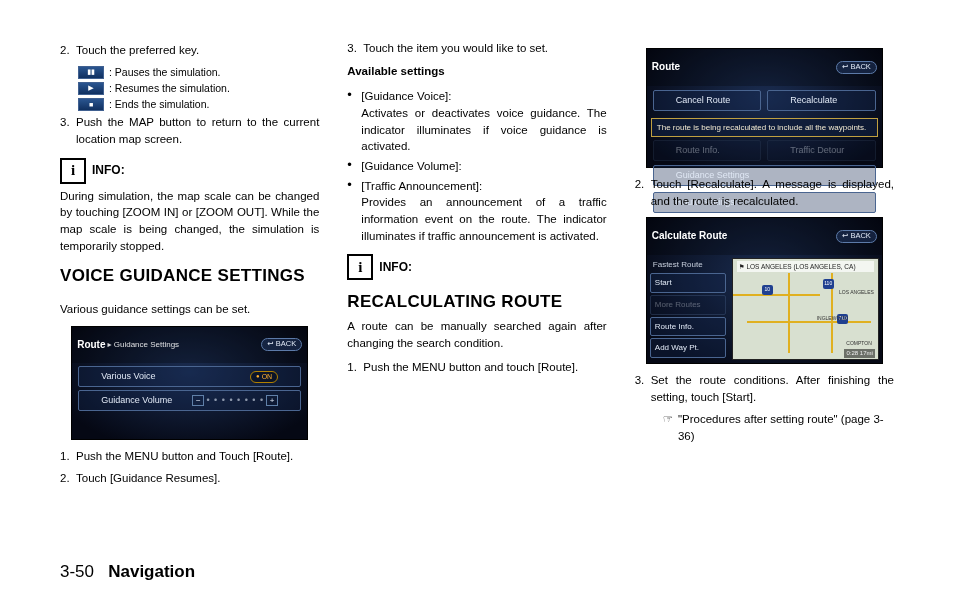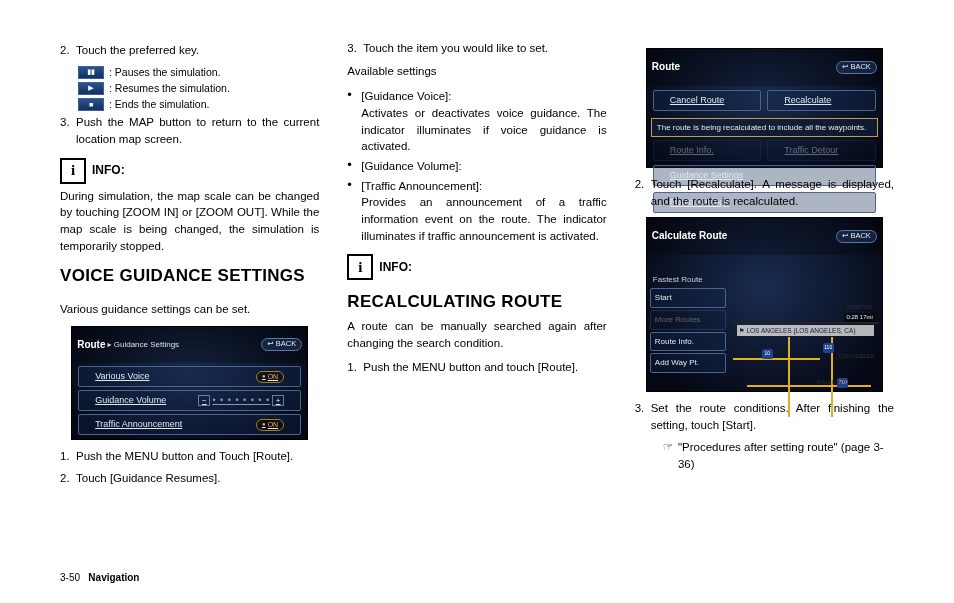--- a/index.html
+++ b/index.html
@@ -75,25 +75,24 @@
   .sub { font-size: 8px; opacity: .85; margin-left:2px; font-weight:normal;}
   .back-btn {
     border: 1px solid #5c7aa8; border-radius: 7px;
     padding: 0px 5px; font-size: 7.5px; background: rgba(30,50,90,.6);
     display:flex;align-items:center; height:11px;
   }
   .opt-row {
     margin: 3px 6px;
     border: 1px solid #4a6590;
     border-radius: 2px;
-    padding: 3px 16px;
+    padding: 3px 22px;
     display: flex; justify-content: space-between; align-items: center;
     background: rgba(20,40,80,.35);
     font-size:9px;
-    text-decoration:underline;
   }
   .opt-row.dim { opacity: .4; border-color:#2a3a55;}
   .pill {
     border: 1px solid #b08000; border-radius: 7px;
     padding: 0 5px; font-size: 7px; color: #ffb030;
     background: rgba(0,0,0,.3); display:flex;align-items:center;
   }
   .pill::before { content:"●"; color:#ffb030; font-size:6px; margin-right:2px;}
   .vol-bar { display:flex; align-items:center; gap:2px;}
   .vol-bar .box{ width:10px;height:9px;border:1px solid #6080a8; font-size:8px;display:flex;align-items:center;justify-content:center;}
@@ -108,24 +107,24 @@
   .two-col { display:flex; gap:6px; padding:4px 6px;}
   .two-col .opt-row{ flex:1; margin:0;}
   .bullet-item { display:flex; margin:3px 0;}
   .bullet-item .dot{ width:14px; flex-shrink:0; font-size:13px; line-height:1;}
   .bullet-item .bt{ flex:1; text-align:justify;}
   strong{font-weight:normal;}
   .ref { display:flex; margin:4px 0 0 28px;}
   .ref .ric{ margin-right:5px;}
   .footer{
     position:absolute; bottom:18px; left:60px;
-    font-size:10px;
+    font-size:17px;
   }
   .footer b{font-weight:bold;}
-  .calc-screen{display:flex;height:136px;align-items:center;}
+  .calc-screen{display:flex;height:108px;}
   .calc-left{width:76px;display:flex;flex-direction:column;gap:2px;padding:3px;}
   .calc-left .btn{border:1px solid #4a6590;border-radius:2px;padding:3px 4px;font-size:8px;background:rgba(20,40,80,.35);}
   .calc-left .btn.dim{opacity:.35;}
   .calc-left .hdr{font-size:8px;padding:1px 3px;opacity:.85;}
   .map{flex:1;background:#d8e0d0;position:relative;margin:3px;border:1px solid #222;}
   .map-label{position:absolute;top:2px;left:4px;right:4px;font-size:6.5px;color:#222;background:rgba(255,255,255,.7);padding:1px 2px;}
   .road{position:absolute;background:#e0b020;height:2px;}
   .rdv{position:absolute;background:#e0b020;width:2px;}
   .shield{position:absolute;width:11px;height:10px;background:#204090;color:#fff;font-size:5px;display:flex;align-items:center;justify-content:center;border-radius:2px;}
   .city{position:absolute;font-size:5px;color:#333;}
@@ -179,40 +178,36 @@
       <span class="pill">ON</span>
     </div>
     <div class="opt-row">
       <span>Guidance Volume</span>
       <span class="vol-bar">
         <span class="box">−</span>
         <span class="dots">• • • • • • • •</span>
         <span class="box">+</span>
       </span>
     </div>
-    <div class="opt-row">
-      <span>Traffic Announcement</span>
-      <span class="pill">ON</span>
-    </div>
   </div>
 
   <div class="step">
     <div class="num">1.</div>
     <div class="txt"><span>Push the </span><strong>MENU</strong><span> button and Touch [Route].</span></div>
   </div>
   <div class="step">
     <div class="num">2.</div>
       <div class="txt">Touch [Guidance Resumes].</div>
   </div>
 
   <div class="step" style="break-before:column;">
     <div class="num">3.</div>
       <div class="txt">Touch the item you would like to set.</div>
   </div>
-  <p class="body" style="font-weight:normal;margin-bottom:9px;">Available settings</p>
+  <p class="body" style="font-weight:bold;margin-bottom:9px;">Available settings</p>
 
   <div class="bullet-item">
     <div class="dot">•</div>
     <div class="bt"><span>[Guidance Voice]:</span><br><span>Activates or deactivates voice guidance. The indicator illuminates if voice guidance is activated.</span></div>
   </div>
   <div class="bullet-item">
     <div class="dot">•</div>
     <div class="bt"><span>[Guidance Volume]:</span><br></div>
   </div>
   <div class="bullet-item">

